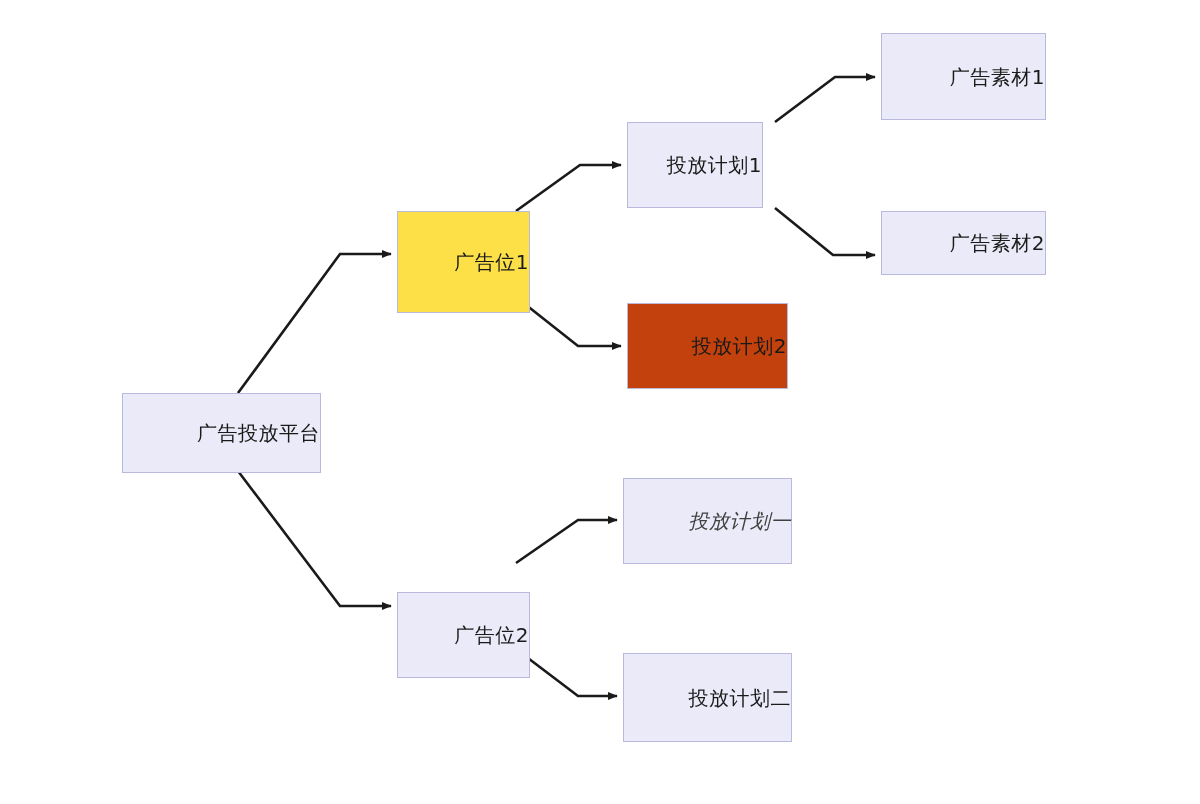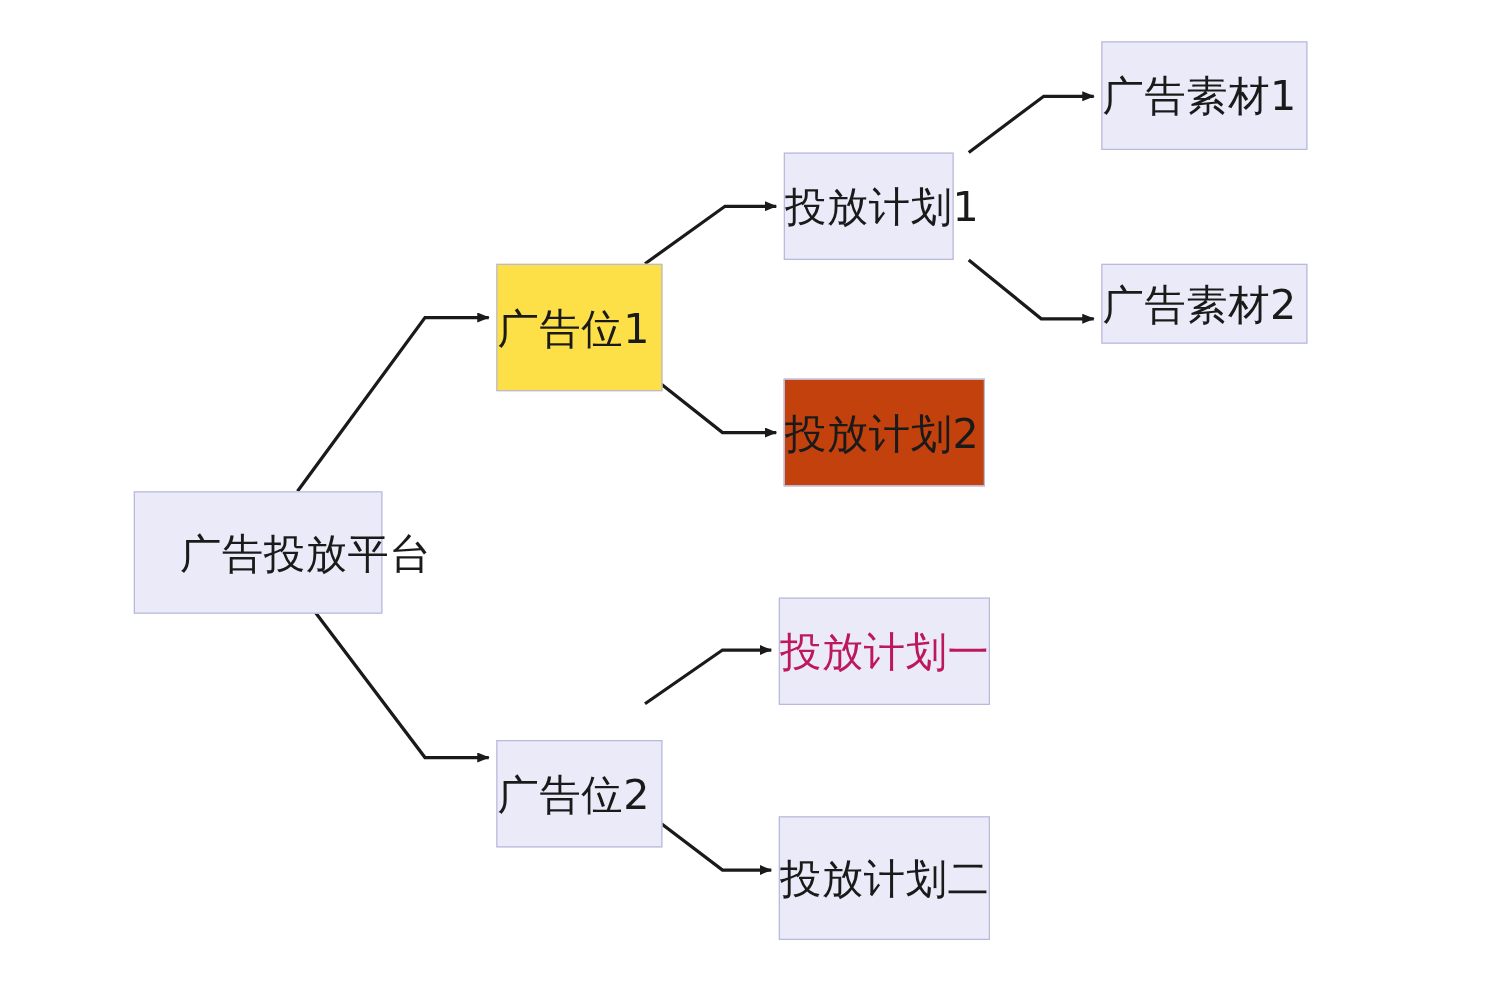--- a/index.html
+++ b/index.html
@@ -27,23 +27,23 @@
     height: 804px;
     pointer-events: none;
   }
   .node {
     position: absolute;
     box-sizing: border-box;
     background: #eaeaf8;
     border: 1px solid #b9b9dd;
     display: flex;
     align-items: center;
-    justify-content: flex-start;
+    justify-content: flex-end;
     color: #1a1a1a;
-    font-size: 33px;
+    font-size: 20px;
     line-height: 1;
     letter-spacing: 0.5px;
     white-space: nowrap;
     z-index: 2;
   }
   .node-label {
     display: block;
   }
 </style>
 </head>
@@ -63,39 +63,39 @@
         <path d="M 516,211 L 580,165 L 621,165" fill="none" stroke="#1a1a1a" stroke-width="2.6" stroke-linejoin="miter" stroke-linecap="butt" marker-end="url(#arrowhead)"></path>
         <path d="M 516,297 L 578,346 L 621,346" fill="none" stroke="#1a1a1a" stroke-width="2.6" stroke-linejoin="miter" stroke-linecap="butt" marker-end="url(#arrowhead)"></path>
         <path d="M 775,122 L 835,77 L 875,77" fill="none" stroke="#1a1a1a" stroke-width="2.6" stroke-linejoin="miter" stroke-linecap="butt" marker-end="url(#arrowhead)"></path>
         <path d="M 775,208 L 833,255 L 875,255" fill="none" stroke="#1a1a1a" stroke-width="2.6" stroke-linejoin="miter" stroke-linecap="butt" marker-end="url(#arrowhead)"></path>
         <path d="M 516,563 L 578,520 L 617,520" fill="none" stroke="#1a1a1a" stroke-width="2.6" stroke-linejoin="miter" stroke-linecap="butt" marker-end="url(#arrowhead)"></path>
         <path d="M 516,649 L 578,696 L 617,696" fill="none" stroke="#1a1a1a" stroke-width="2.6" stroke-linejoin="miter" stroke-linecap="butt" marker-end="url(#arrowhead)"></path>
       </g>
   </svg>
 
   <div id="node-layer">
-      <div class="node" style="left: 107px; top: 393px; width: 199px; height: 98px; background: rgb(234, 234, 248); border-color: rgb(185, 185, 221); color: rgb(26, 26, 26); padding-left: 36px;">
+      <div class="node" style="left: 122px; top: 393px; width: 199px; height: 80px; background: rgb(234, 234, 248); border-color: rgb(185, 185, 221); color: rgb(26, 26, 26); padding-left: 36px;">
         <span class="node-label">广告投放平台</span>
       </div>
       <div class="node" style="left: 397px; top: 211px; width: 133px; height: 102px; background: #fde047; border-color: rgb(185, 185, 221); color: rgb(26, 26, 26);">
         <span class="node-label">广告位1</span>
       </div>
       <div class="node" style="left: 397px; top: 563px; width: 133px; height: 86px; background: rgb(234, 234, 248); border-color: rgb(185, 185, 221); color: rgb(26, 26, 26); margin-top: 29px;">
         <span class="node-label">广告位2</span>
       </div>
       <div class="node" style="left: 627px; top: 122px; width: 136px; height: 86px; background: rgb(234, 234, 248); border-color: rgb(185, 185, 221); color: rgb(26, 26, 26);">
         <span class="node-label">投放计划1</span>
       </div>
       <div class="node" style="left: 627px; top: 303px; width: 161px; height: 86px; background: #c2410c; border-color: rgb(185, 185, 221); color: rgb(26, 26, 26);">
         <span class="node-label">投放计划2</span>
       </div>
-      <div class="node" style="left: 623px; top: 478px; width: 169px; height: 86px; background: rgb(234, 234, 248); border-color: rgb(185, 185, 221); color: #be185d;">
+      <div class="node" style="left: 623px; top: 478px; width: 169px; height: 86px; background: rgb(234, 234, 248); border-color: rgb(185, 185, 221); color: #404040; font-style: italic;">
         <span class="node-label">投放计划一</span>
       </div>
-      <div class="node" style="left: 623px; top: 653px; width: 169px; height: 99px; background: rgb(234, 234, 248); border-color: rgb(185, 185, 221); color: rgb(26, 26, 26);">
+      <div class="node" style="left: 623px; top: 653px; width: 169px; height: 89px; background: rgb(234, 234, 248); border-color: rgb(185, 185, 221); color: rgb(26, 26, 26);">
         <span class="node-label">投放计划二</span>
       </div>
       <div class="node" style="left: 881px; top: 33px; width: 165px; height: 87px; background: rgb(234, 234, 248); border-color: rgb(185, 185, 221); color: rgb(26, 26, 26);">
         <span class="node-label">广告素材1</span>
       </div>
       <div class="node" style="left: 881px; top: 211px; width: 165px; height: 64px; background: rgb(234, 234, 248); border-color: rgb(185, 185, 221); color: rgb(26, 26, 26);">
         <span class="node-label">广告素材2</span>
       </div>
     </div>
 

